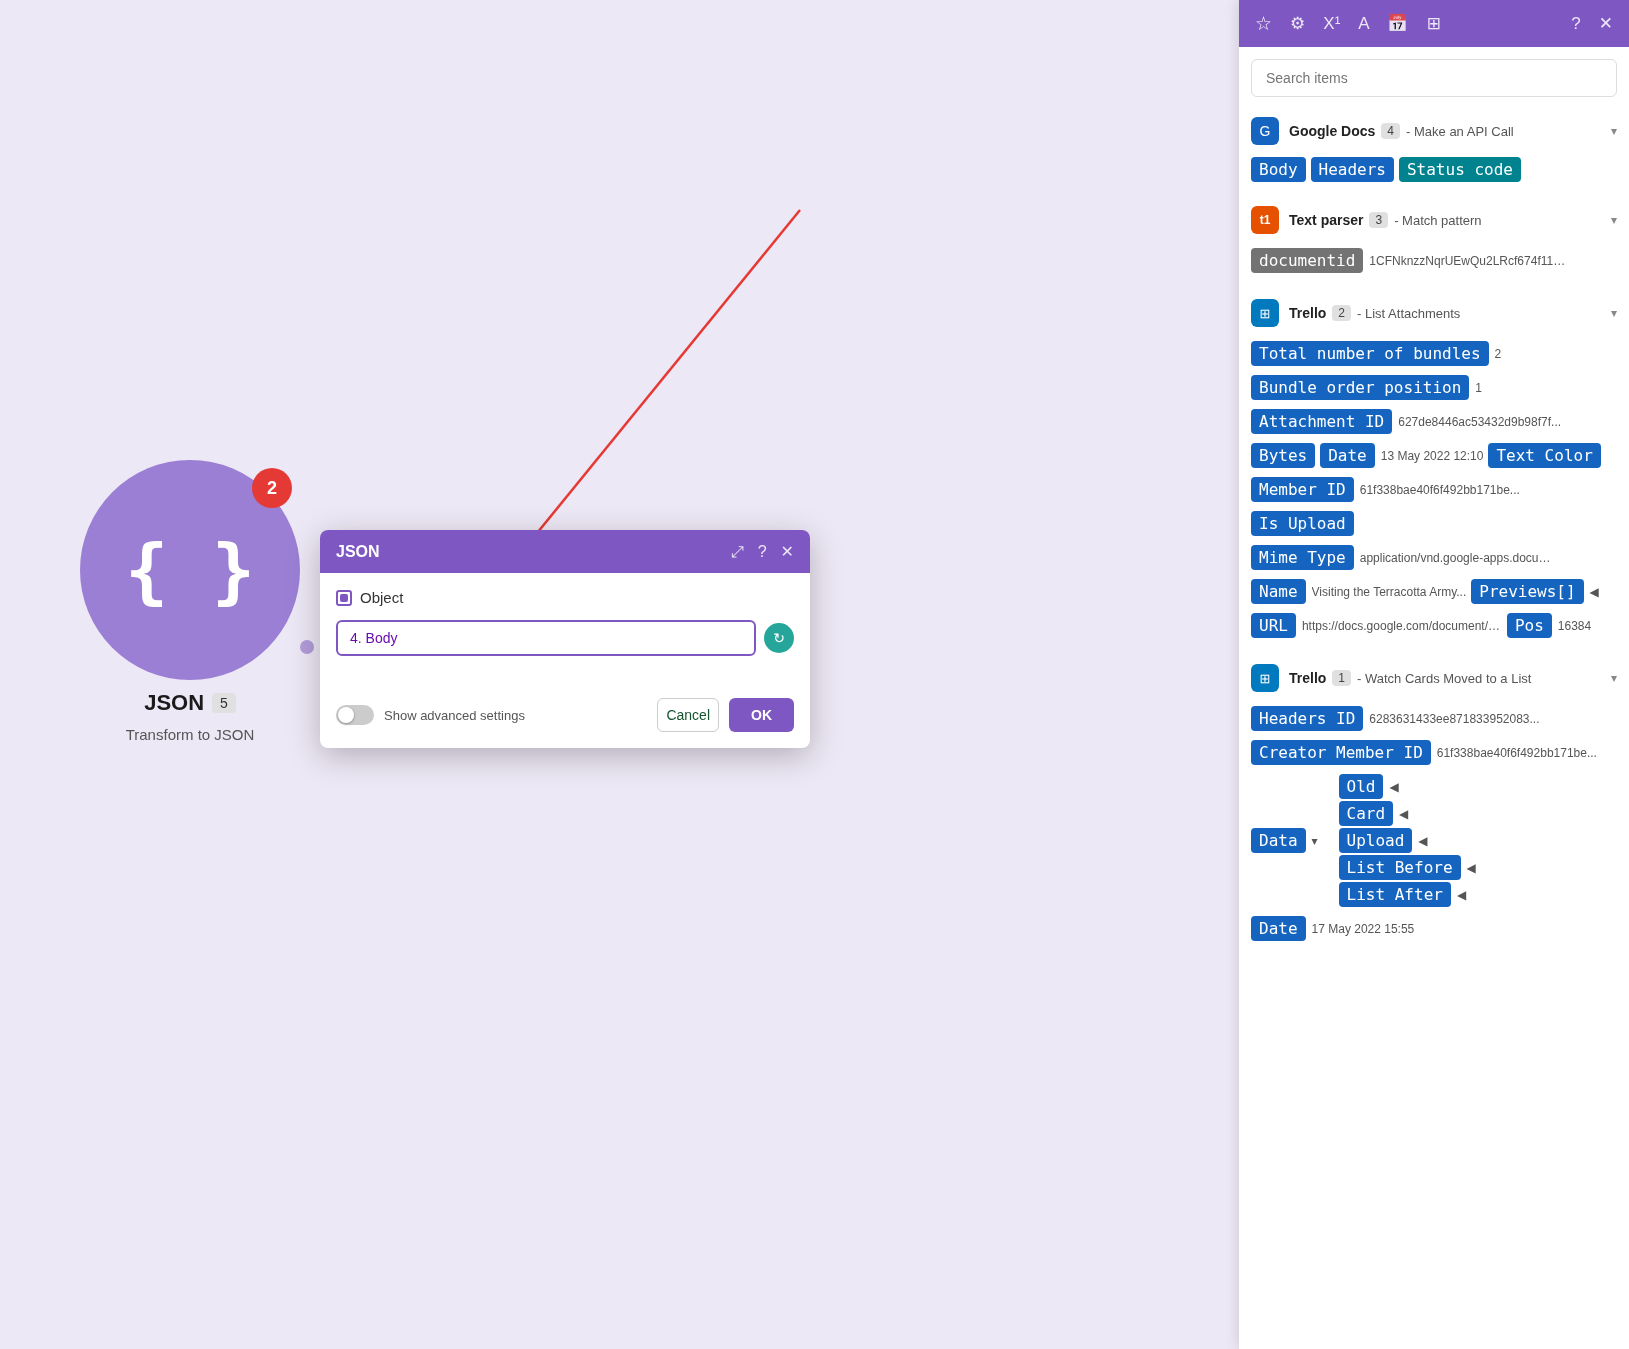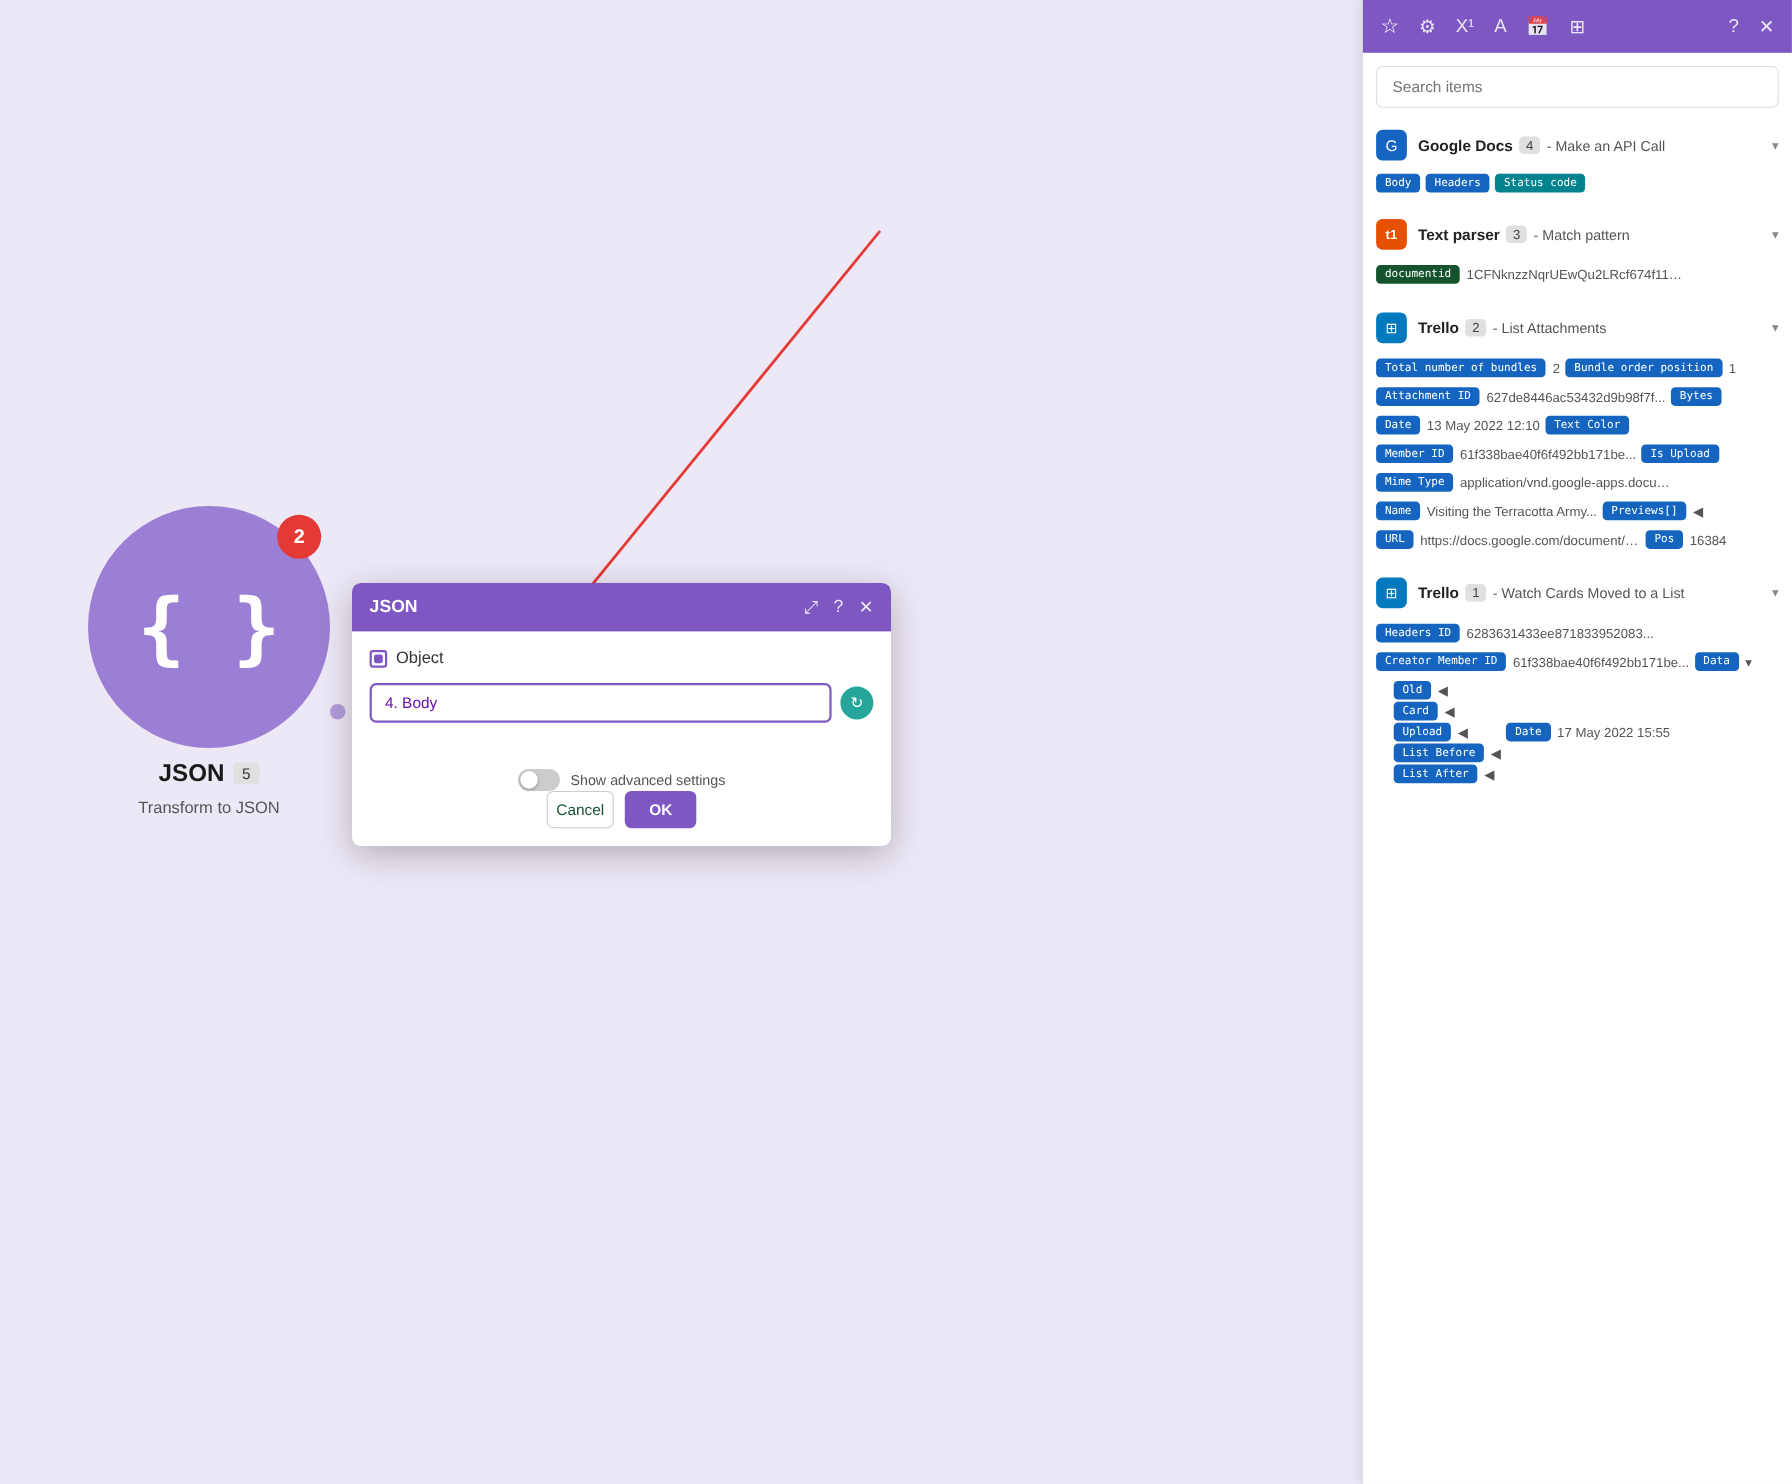--- a/index.html
+++ b/index.html
@@ -192,21 +192,20 @@
       justify-content: center;
       color: white;
       font-size: 14px;
       cursor: pointer;
     }
     .dialog-footer {
       display: flex;
       align-items: center;
       justify-content: space-between;
       padding: 10px 16px 16px;
-      flex-direction: column;
     }
     .toggle-row {
       display: flex;
       align-items: center;
       gap: 10px;
     }
     .toggle {
       width: 38px;
       height: 20px;
       background: #ccc;
@@ -361,28 +360,28 @@
     
     .tags-area {
       padding: 4px 0 6px 0;
       display: flex;
       flex-wrap: wrap;
       gap: 5px;
     }
     .tag {
       border-radius: 4px;
       padding: 3px 8px;
-      font-size: 10px;
+      font-size: 16px;
       font-family: monospace;
       font-weight: 500;
       cursor: pointer;
     }
     .tag.blue { background: #1565c0; color: white; }
     .tag.teal { background: #00838f; color: white; }
-    .tag.orange { background: #14532d; color: white; }
+    .tag.orange { background: #737373; color: white; }
 
     .tag-value-row {
       display: flex;
       align-items: center;
       gap: 6px;
       margin: 2px 0;
     }
     .tag-value-text {
       font-size: 12px;
       color: #555;

